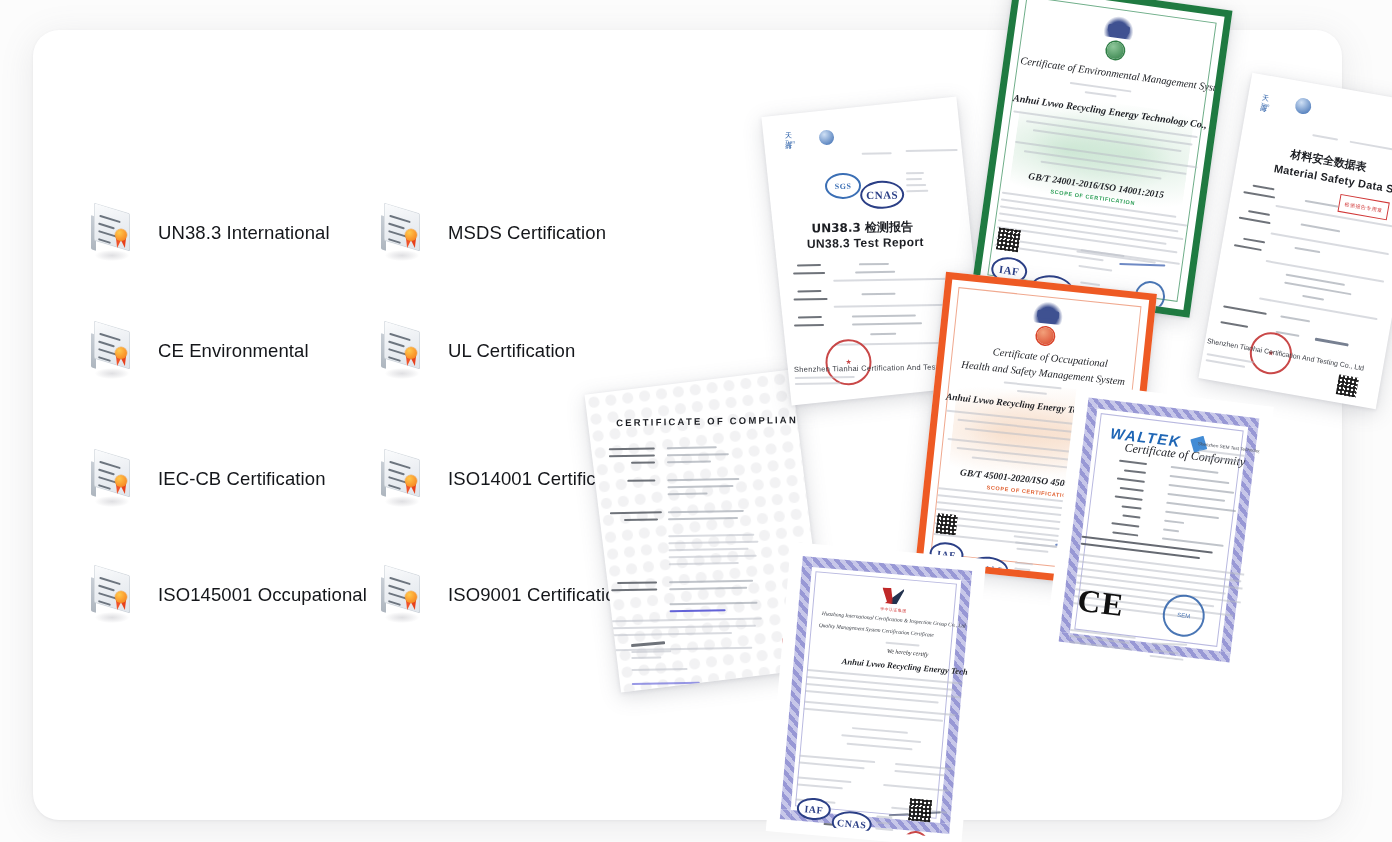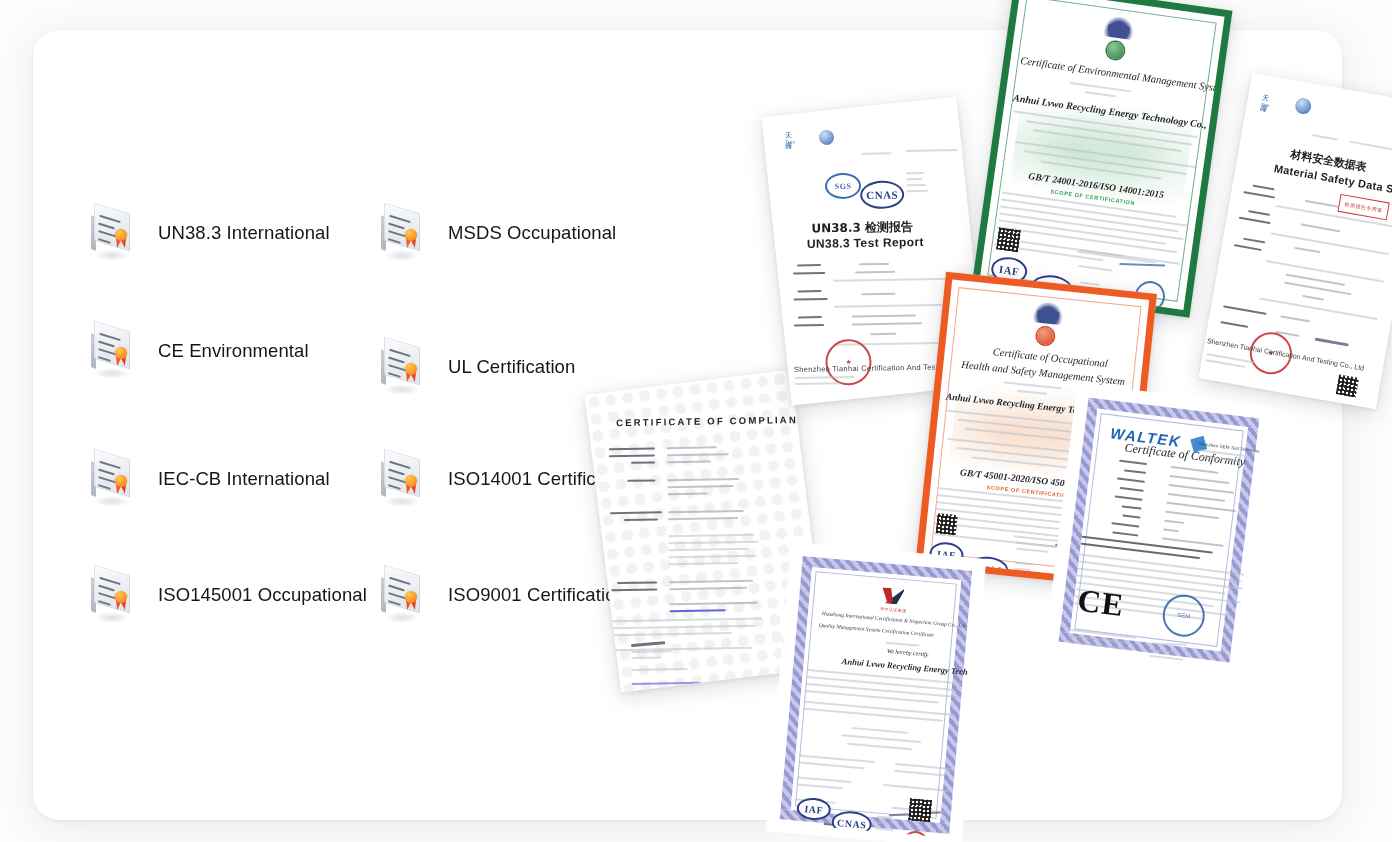--- a/index.html
+++ b/index.html
@@ -178,40 +178,40 @@
             <span class="ic-side"></span>
           <span class="ic-face"></span>
           <span class="ic-line ic-l1"></span>
             <span class="ic-line ic-l2"></span>
           <span class="ic-line ic-l3"></span>
             <span class="ic-line ic-l4"></span>
           <span class="ic-rib ic-rib-l"></span>
             <span class="ic-rib ic-rib-r"></span>
           <span class="ic-seal"></span>
         </span>
-        <span class="cert-label">MSDS Occupational</span>
+        <span class="cert-label">MSDS Certification</span>
       </div>
 
       <div class="cert-row" style="left:33px;  top:132px;">
         <span class="cert-icon">
           <span class="ic-shadow"></span>
             <span class="ic-side"></span>
           <span class="ic-face"></span>
           <span class="ic-line ic-l1"></span>
             <span class="ic-line ic-l2"></span>
           <span class="ic-line ic-l3"></span>
             <span class="ic-line ic-l4"></span>
           <span class="ic-rib ic-rib-l"></span>
             <span class="ic-rib ic-rib-r"></span>
           <span class="ic-seal"></span>
         </span>
         <span class="cert-label">CE Environmental</span>
       </div>
 
-      <div class="cert-row" style="left:323px; top:148px;">
+      <div class="cert-row" style="left:323px; top:132px;">
         <span class="cert-icon">
           <span class="ic-shadow"></span>
             <span class="ic-side"></span>
           <span class="ic-face"></span>
           <span class="ic-line ic-l1"></span>
             <span class="ic-line ic-l2"></span>
           <span class="ic-line ic-l3"></span>
             <span class="ic-line ic-l4"></span>
           <span class="ic-rib ic-rib-l"></span>
             <span class="ic-rib ic-rib-r"></span>
@@ -226,21 +226,21 @@
             <span class="ic-side"></span>
           <span class="ic-face"></span>
           <span class="ic-line ic-l1"></span>
             <span class="ic-line ic-l2"></span>
           <span class="ic-line ic-l3"></span>
             <span class="ic-line ic-l4"></span>
           <span class="ic-rib ic-rib-l"></span>
             <span class="ic-rib ic-rib-r"></span>
           <span class="ic-seal"></span>
         </span>
-        <span class="cert-label">IEC-CB International</span>
+        <span class="cert-label">IEC-CB Certification</span>
       </div>
 
       <div class="cert-row" style="left:323px; top:260px;">
         <span class="cert-icon">
           <span class="ic-shadow"></span>
             <span class="ic-side"></span>
           <span class="ic-face"></span>
           <span class="ic-line ic-l1"></span>
             <span class="ic-line ic-l2"></span>
           <span class="ic-line ic-l3"></span>

